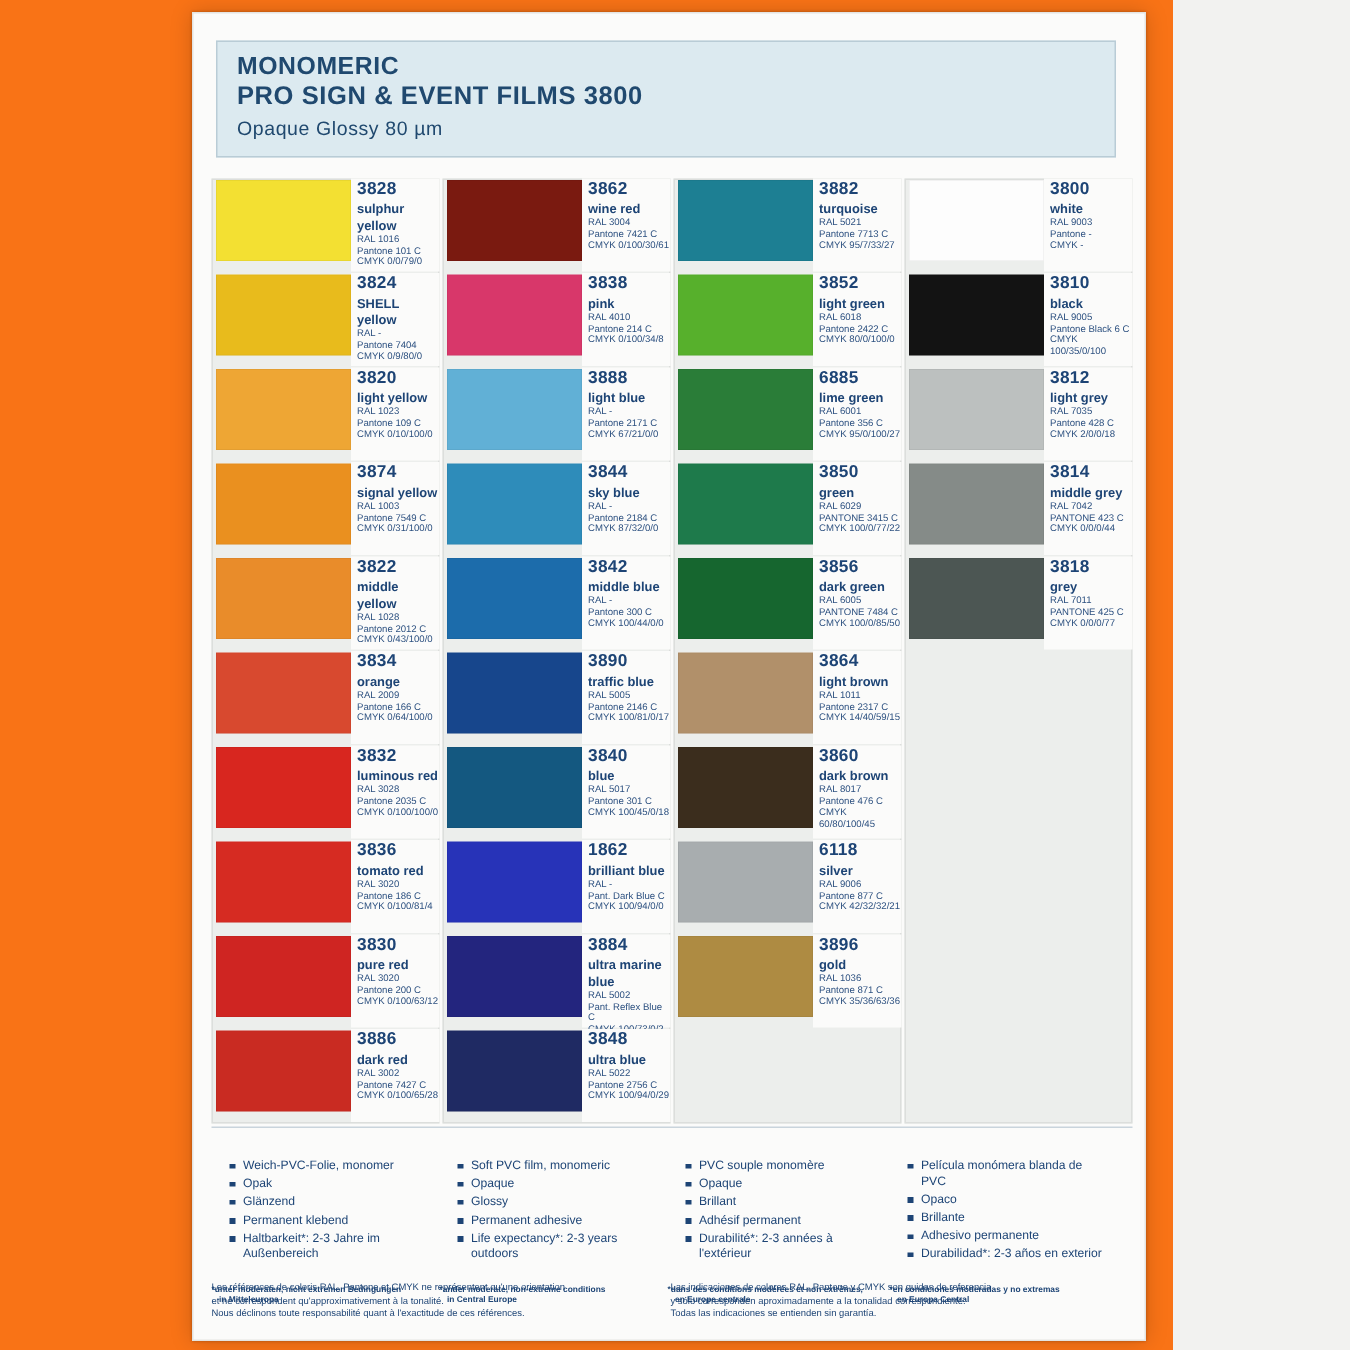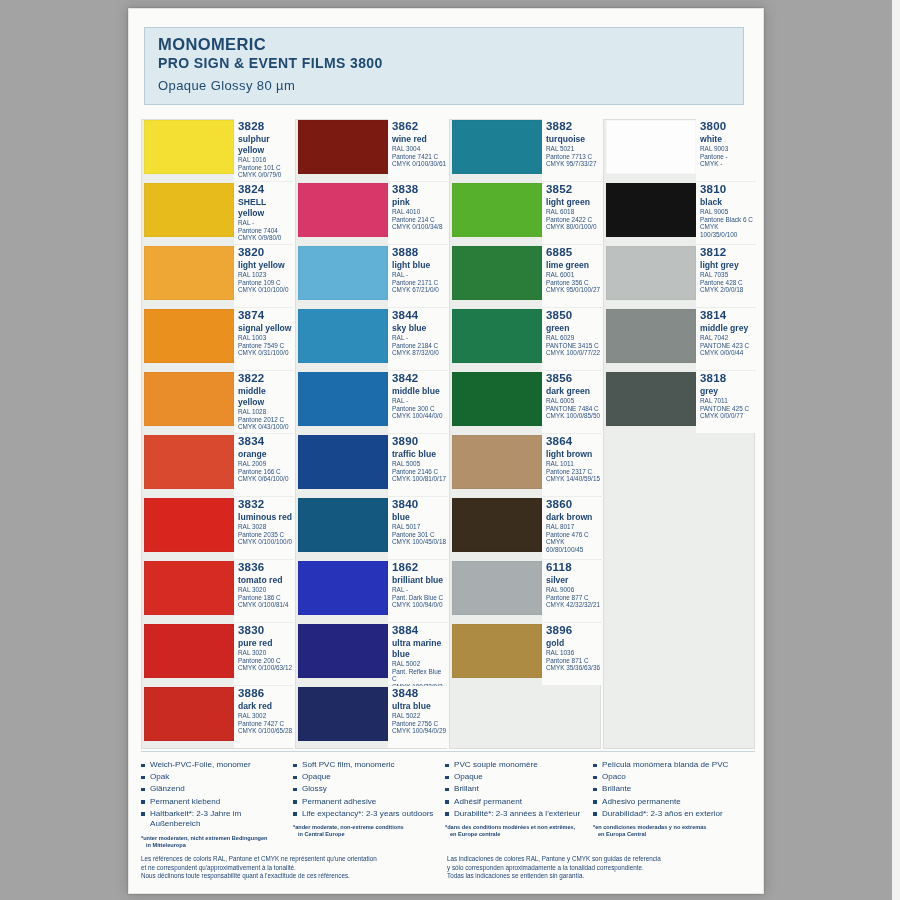--- a/index.html
+++ b/index.html
@@ -5,22 +5,22 @@
 <style>
   * { box-sizing: border-box; }
   html, body {
     margin: 0; padding: 0;
     width: 900px; height: 900px;
     font-family: "Liberation Sans", sans-serif;
     background: #f2f2f0;
   }
   #page {
     position: relative;
-    width: 892px; height: 900px;
-    background: #a3a3a3;
+    width: 782px; height: 900px;
+    background: #f97316;
     overflow: hidden;
   }
   
   #sheet {
     position: absolute;
     left: 128px; top: 8px;
     width: 636px; height: 886px;
     background: #fbfbfa;
     box-shadow: 0 0 14px rgba(0,0,0,0.18), 0 0 2px rgba(0,0,0,0.25);
     border: 1px solid #e4e4e2;
@@ -32,21 +32,21 @@
     width: 600px; height: 78px;
     background: #dceaf0;
     border: 1px solid #b9ccd6;
     padding: 7px 0 0 13px;
   }
   #header .hline {
     color: #20496f;
     letter-spacing: .4px;
   }
   #header .h1 { font-size: 16.5px; font-weight: bold; line-height: 19px; }
-  #header .h2 { font-size: 14px; font-weight: bold; line-height: 19px; }
+  #header .h2 { font-size: 17px; font-weight: bold; line-height: 19px; }
   #header .h3 { font-size: 13px; font-weight: normal; line-height: 21px; padding-top: 2px;}
 
   
   #grid {
     position: absolute;
     left: 12px; top: 110px;
     width: 614px; height: 630px;
   }
   .col {
     position: absolute;
@@ -112,21 +112,21 @@
     width: 614px; height: 138px;
     border-top: 1px solid #c9d4dc;
     padding-top: 8px;
   }
   .fcols { display: flex; width: 100%; }
   .fcol { padding-right: 6px; }
   .fcol.f1 { width: 152px; }
   .fcol.f2 { width: 152px; }
   .fcol.f3 { width: 148px; }
   .fcol.f4 { width: 162px; }
-  .bullets { list-style: none; margin: 0; padding: 0; }
+  .bullets { list-style: none; margin: 12px; padding: 0; }
   .bullets li {
     position: relative;
     color: #1d4475;
     font-size: 8.1px;
     line-height: 10.6px;
     padding-left: 9px;
     margin-bottom: 1.6px;
   }
   .bullets li:before {
     content: "";

